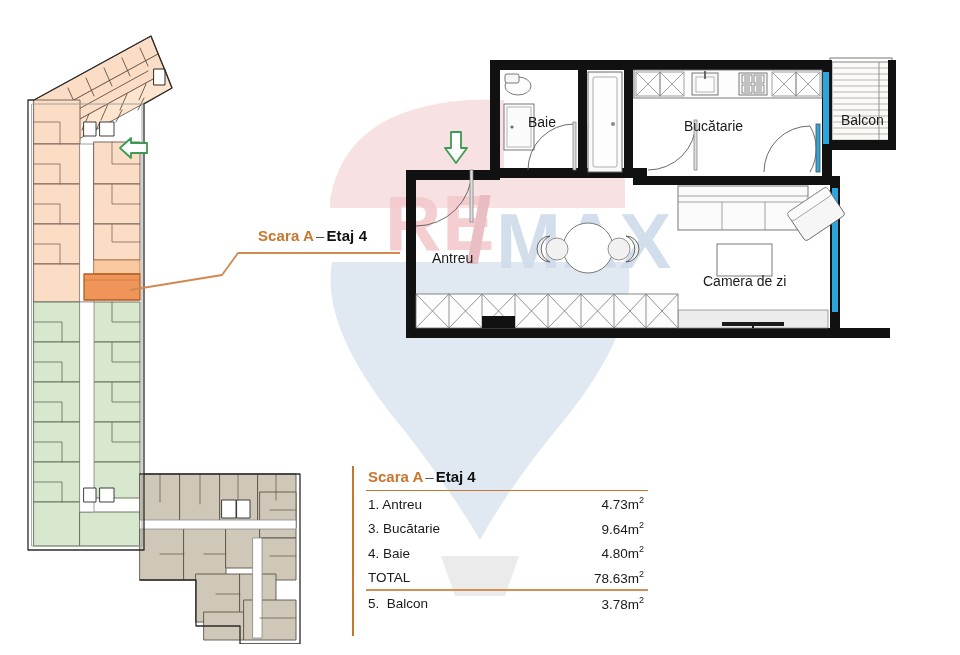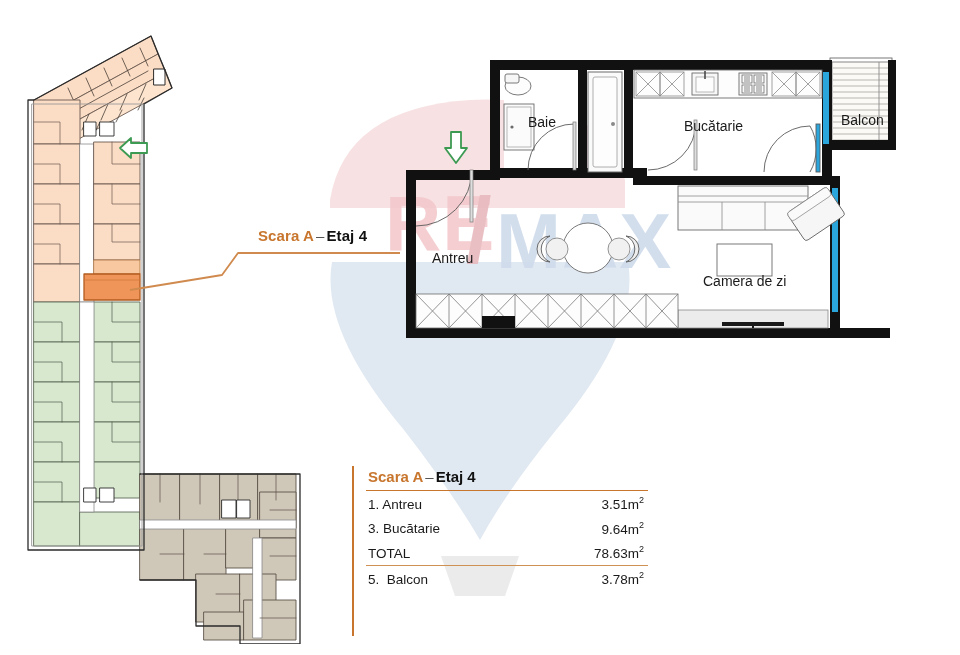--- a/index.html
+++ b/index.html
@@ -434,30 +434,35 @@
     <div class="vrule"></div>
     <div class="inner">
       <div class="lg-title">
         <span class="sc">Scara A</span><span class="dash">–</span><span class="fl">Etaj 4</span>
       </div>
       <div class="rule"></div>
 
       <div class="lrow">
         <span class="nm"><span>1.</span>
           <span>Antreu</span></span>
-        <span class="vl"><span>3.51</span><span>m</span><span class="sup">2</span></span>
+        <span class="vl"><span>4.73</span><span>m</span><span class="sup">2</span></span>
       </div>
 
 
       <div class="lrow">
         <span class="nm"><span>3.</span>
           <span>Bucătarie</span></span>
         <span class="vl"><span>9.64</span><span>m</span><span class="sup">2</span></span>
       </div>
 
+      <div class="lrow">
+        <span class="nm"><span>4.</span>
+          <span>Baie</span></span>
+        <span class="vl"><span>4.80</span><span>m</span><span class="sup">2</span></span>
+      </div>
 
       <div class="lrow total">
         <span class="nm">TOTAL</span>
         <span class="vl"><span>78.63</span><span>m</span><span class="sup">2</span></span>
       </div>
 
       <div class="rule thin"></div>
 
       <div class="lrow">
         <span class="nm"><span>5.</span>

